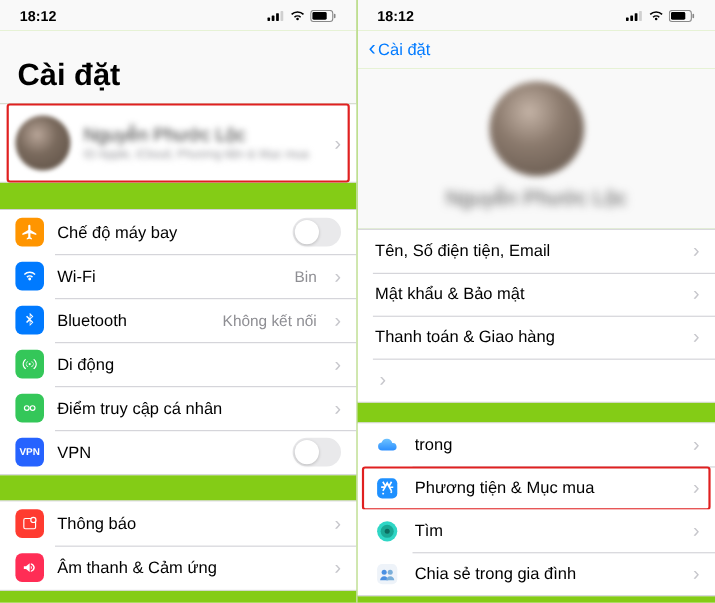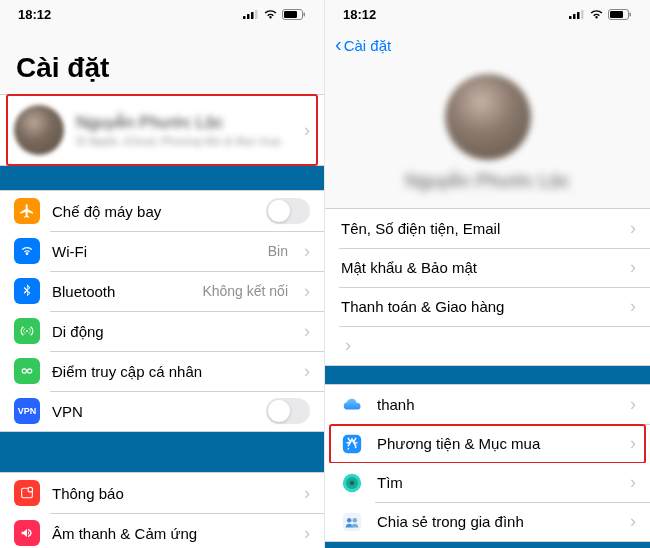--- a/index.html
+++ b/index.html
@@ -9,21 +9,21 @@
     width: 650px;
     height: 548px;
     display: flex;
     overflow: hidden;
     font-size: 14px;
     color: #000;
   }
   .phone {
     width: 325px;
     height: 548px;
-    background: #0369a1;
+    background: #84cc16;
     position: relative;
     overflow: hidden;
   }
   .phone.left { border-right: 1px solid #e5e5ea; }
   .status-bar {
     height: 28px;
     display: flex;
     align-items: center;
     justify-content: space-between;
     padding: 0 18px;
@@ -59,21 +59,21 @@
   .big-title {
     font-size: 28px;
     font-weight: 700;
     padding: 24px 16px 10px;
     background: #f9f9f9;
   }
   .section {
     background: #fff;
     border-top: 0.5px solid #d1d1d6;
     border-bottom: 0.5px solid #d1d1d6;
-    margin-bottom: 40px;
+    margin-bottom: 23px;
   }
   .section.tight { margin-bottom: 18px; }
   .row {
     display: flex;
     align-items: center;
     min-height: 40px;
     padding: 0 14px 0 14px;
     position: relative;
     gap: 12px;
     background: #fff;
@@ -342,21 +342,21 @@
         <svg viewBox="0 0 24 24" width="22" height="22">
             <path d="M18 17H7a4 4 0 01-.6-7.96A5.5 5.5 0 0117 9.5a3.75 3.75 0 011 7.5z" fill="url(#cg)"></path>
             <defs>
               <linearGradient id="cg" x1="0" y1="0" x2="0" y2="1">
                 <stop offset="0" stop-color="#6ec3ff"></stop>
                 <stop offset="1" stop-color="#2b8eff"></stop>
               </linearGradient>
             </defs>
           </svg>
       </div>
-      <span class="row-label">thanh</span>
+      <span class="row-label">trong</span>
       <span class="chev-r">›</span>
     </div>
     <div class="row short">
       <div class="svc-icon">
         <svg viewBox="0 0 24 24" width="22" height="22">
             <rect x="2" y="2" width="20" height="20" rx="5" fill="#1e90ff"></rect>
             <path d="M12 5l-1.8 3.1L8.4 5 7 5.8l2.4 4.1H6v1.6h2.5l-1.5 2.6 1.4.8L12 8.6l3.6 6.3 1.4-.8-1.5-2.6H18V10h-3.4L17 5.8 15.6 5l-1.8 3.1L12 5zm-4.3 11l-.9 1.6 1.4.8.9-1.6-1.4-.8zm7.2 0l1.4.8.9-1.6-1.4-.8-.9 1.6z" fill="#fff"></path>
           </svg>
       </div>
       <span class="row-label">Phương tiện &amp; Mục mua</span>

